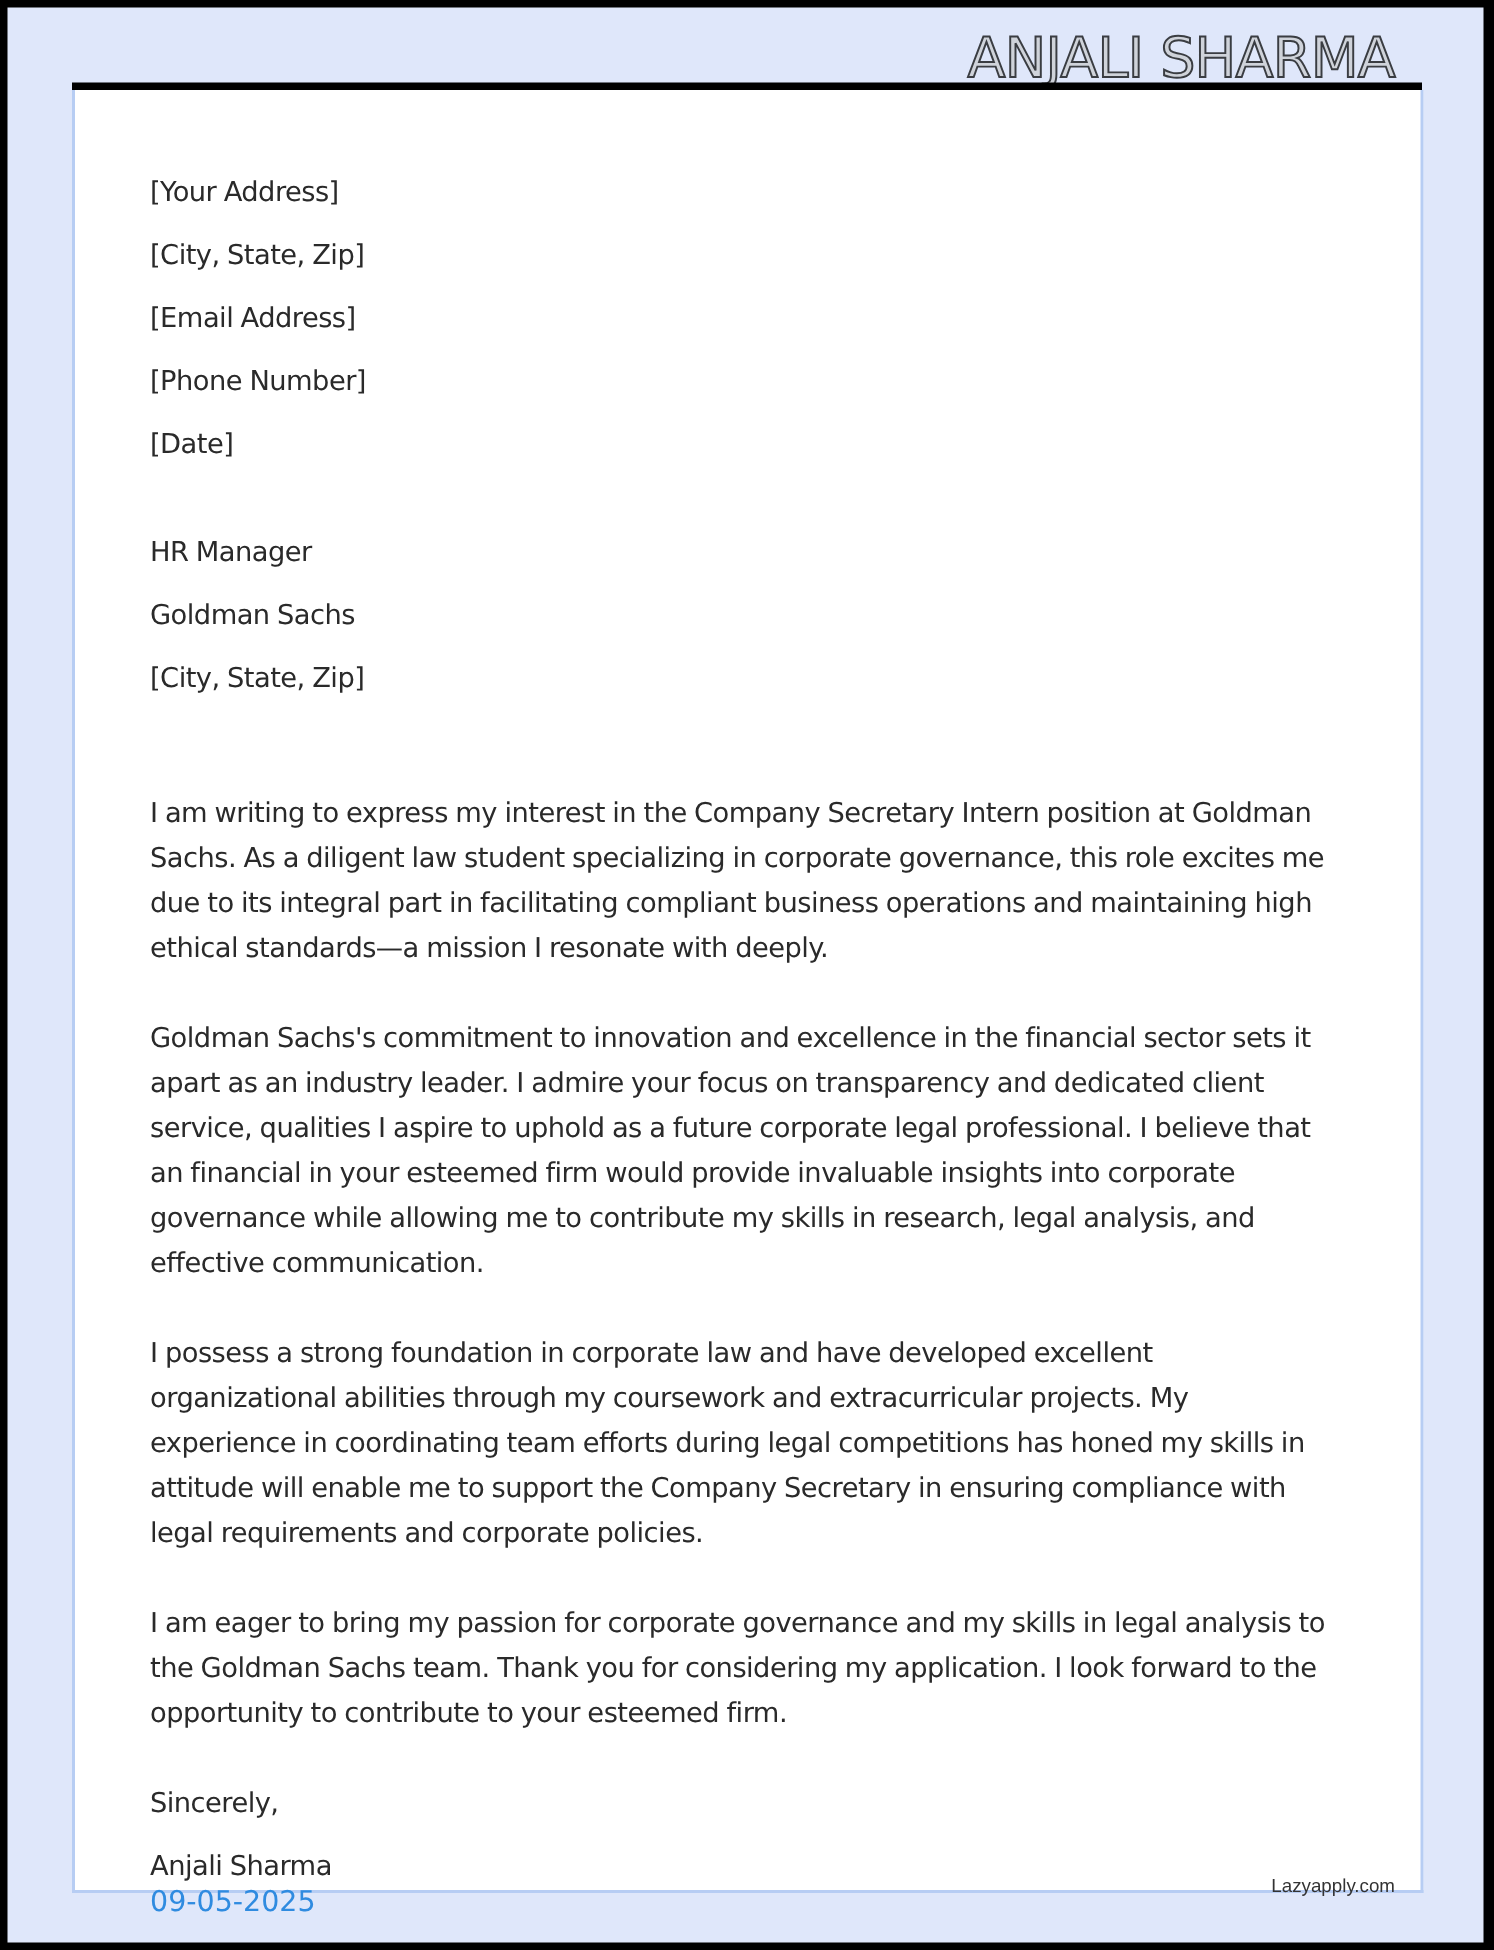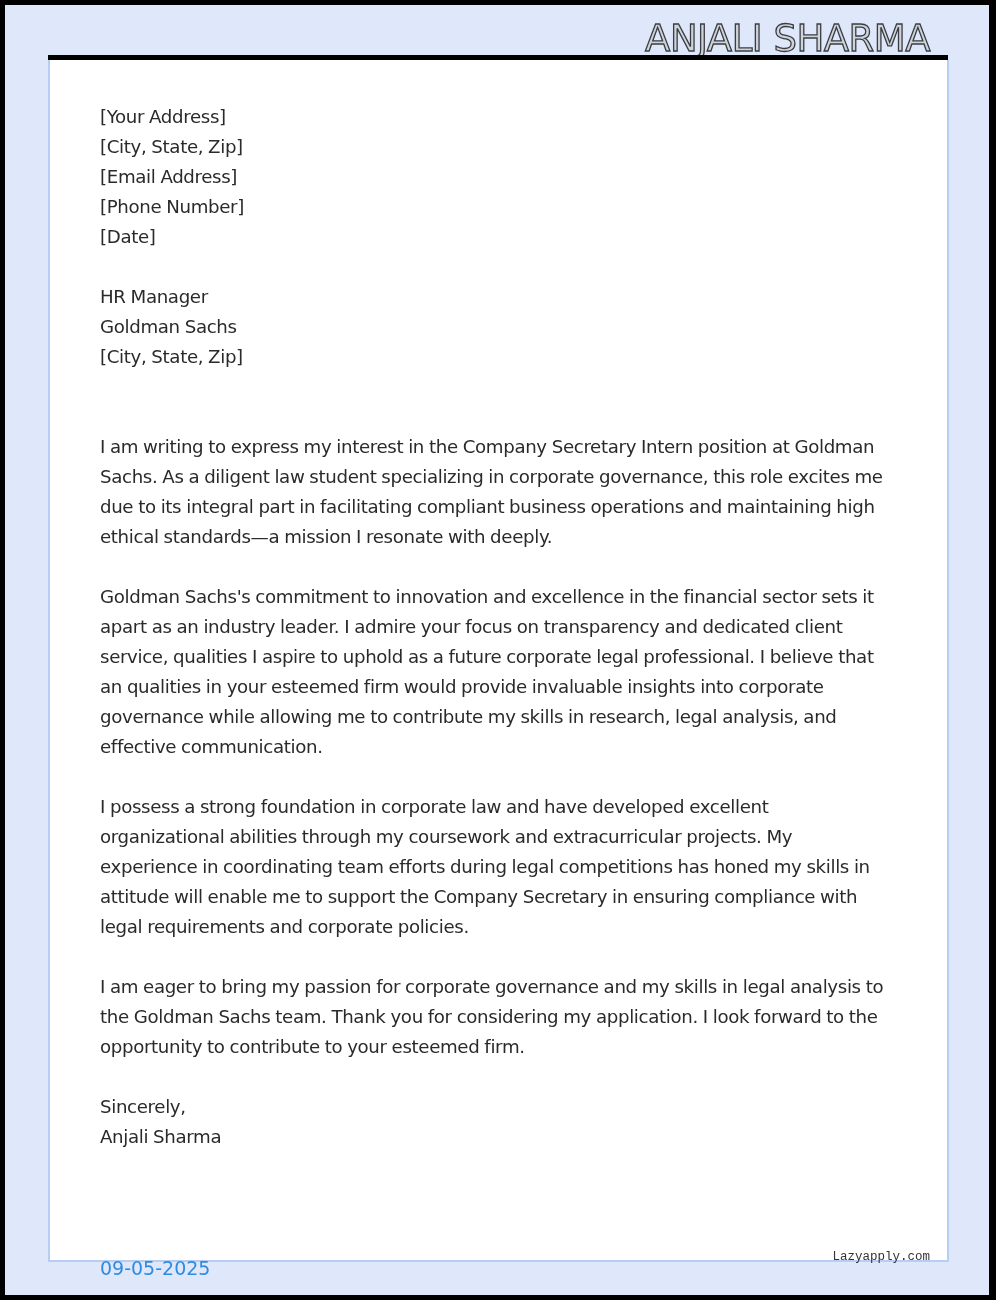--- a/index.html
+++ b/index.html
@@ -58,38 +58,38 @@
       left: 95px;
       top: 97px;
       width: 800px;
       font-family: "DejaVu Sans", sans-serif;
       font-size: 18.2px;
       line-height: 30px;
       color: #2a2a2a;
       letter-spacing: -0.35px;
       word-spacing: -0.5px;
     }
-    .line { display: block; white-space: nowrap; }
+    .line { display: block; white-space: nowrap; margin-top: 12px; }
     .gap { height: 30px; }
     .para { margin: 0 0 30px 0; }
     .para span.pl { display: block; white-space: nowrap; }
     .date-stamp {
       position: absolute;
       left: 95px;
       top: 1248px;
       font-family: "DejaVu Sans", sans-serif;
       font-size: 19px;
       color: #2f8be0;
       line-height: 30px;
     }
     .brand {
       position: absolute;
       right: 59px;
       top: 1245px;
-      font-family: Liberation Mono, monospace;
+      font-family: Liberation Sans, sans-serif;
       font-size: 12.5px;
       color: #333;
       margin-left: 24px;
     }
   </style>
 </head>
 <body>
 
 <div class="frame">
   <div class="name">ANJALI SHARMA</div>
@@ -119,21 +119,21 @@
       <span class="pl">I am writing to express my interest in the Company Secretary Intern position at Goldman</span>
       <span class="pl">Sachs. As a diligent law student specializing in corporate governance, this role excites me</span>
       <span class="pl">due to its integral part in facilitating compliant business operations and maintaining high</span>
       <span class="pl">ethical standards—a mission I resonate with deeply.</span>
     </div>
 
     <div class="para">
       <span class="pl">Goldman Sachs's commitment to innovation and excellence in the financial sector sets it</span>
       <span class="pl">apart as an industry leader. I admire your focus on transparency and dedicated client</span>
       <span class="pl">service, qualities I aspire to uphold as a future corporate legal professional. I believe that</span>
-      <span class="pl">an qualities in your esteemed firm would provide invaluable insights into corporate</span>
+      <span class="pl">an financial in your esteemed firm would provide invaluable insights into corporate</span>
       <span class="pl">governance while allowing me to contribute my skills in research, legal analysis, and</span>
       <span class="pl">effective communication.</span>
     </div>
 
     <div class="para">
       <span class="pl">I possess a strong foundation in corporate law and have developed excellent</span>
       <span class="pl">organizational abilities through my coursework and extracurricular projects. My</span>
       <span class="pl">experience in coordinating team efforts during legal competitions has honed my skills in</span>
       <span class="pl">attitude will enable me to support the Company Secretary in ensuring compliance with</span>
       <span class="pl">legal requirements and corporate policies.</span>

